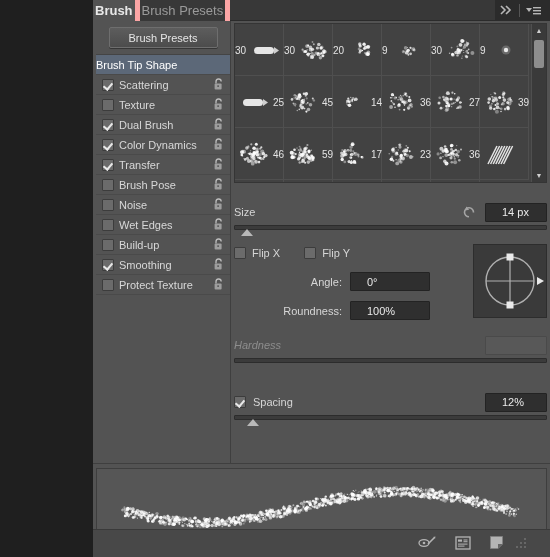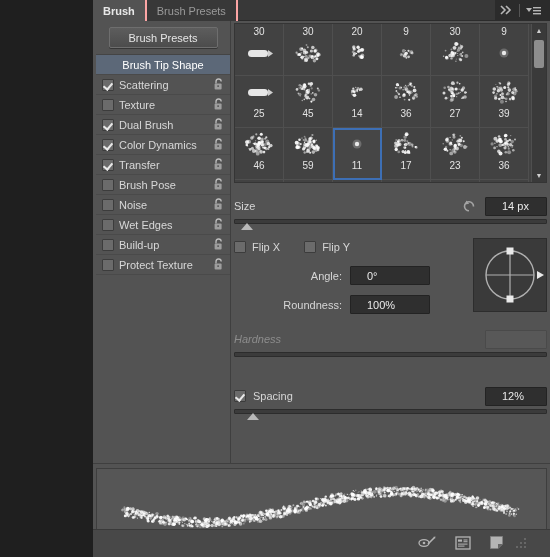--- a/index.html
+++ b/index.html
@@ -40,25 +40,25 @@
     position: absolute;
     left: 0; top: 0;
     width: 457px; height: 21px;
     background: #2b2b2b;
     display: flex;
     align-items: stretch;
   }
   .tab {
     display: flex;
     align-items: center;
-    padding: 0 10px;
-    font-size: 11px;
+    padding: 0 2px;
+    font-size: 13px;
     color: #9a9a9a;
     background: #383838;
-    border-right: 2px solid #fca5a5;
+    border-right: 5px solid #fca5a5;
     cursor: default;
     height: 21px;
     box-sizing: border-box;
   }
   .tab.active {
     background: #535353;
     color: #e8e8e8;
     font-weight: bold;
   }
   .tabfill {
@@ -118,21 +118,20 @@
     align-items: center;
     border-bottom: 1px solid #4a4a4a;
     padding-left: 6px;
     box-sizing: border-box;
     cursor: default;
     position: relative;
   }
   .optrow.header {
     background: #5c6878;
     border-bottom: 1px solid #4a4a4a;
-    justify-content: center;
     padding-left: 0;
     color: #ffffff;
   }
   .optrow .label {
     font-size: 11px;
     color: #d8d8d8;
     margin-left: 5px;
     white-space: nowrap;
   }
   .optrow.header .label { margin-left: 0; color: #fff; }
@@ -192,21 +191,20 @@
     width: 296px;
     display: grid;
     grid-template-columns: repeat(6, 49px);
   }
   .gcell {
     width: 49px; height: 52px;
     box-sizing: border-box;
     border-right: 1px solid #4f4f4f;
     border-bottom: 1px solid #4f4f4f;
     display: flex;
-    flex-direction: column;
     align-items: center;
     justify-content: flex-start;
     cursor: default;
     position: relative;
     padding-top: 1px;
   }
   .gcell .num {
     font-size: 10px;
     color: #e3e3e3;
     line-height: 13px;
@@ -250,21 +248,21 @@
     background: #8d8d8d;
     border-radius: 2px;
   }
   .vscroll .arrow.down { position: absolute; bottom: 0; left: 0; right: 0; }
 
   
   .ctlrow {
     display: flex;
     align-items: center;
     height: 22px;
-    margin-top: 12px;
+    margin-top: 18px;
   }
   .ctl-label {
     font-size: 11px;
     color: #d6d6d6;
   }
   .ctl-label.dim { color: #8d8d8d; }
 
   .numfield {
     width: 62px; height: 19px;
     background: #2f2f2f;
@@ -480,20 +478,29 @@
               <span class="label">Wet Edges</span>
               <span class="lock"><svg width="11" height="13" viewBox="0 0 11 13">
                   <path d="M3 6 V4.2 A2.6 2.6 0 0 1 8.2 4.0" fill="none" stroke="#bdbdbd" stroke-width="1.3"></path>
                   <rect x="1.6" y="6" width="7" height="6" rx="1" fill="#9e9e9e"></rect>
                   <circle cx="5.1" cy="8.6" r="0.9" fill="#4a4a4a"></circle>
                 </svg></span>
             </div>
             <div class="optrow">
               <span class="cb"></span>
               <span class="label">Build-up</span>
+              <span class="lock"><svg width="11" height="13" viewBox="0 0 11 13">
+                  <path d="M3 6 V4.2 A2.6 2.6 0 0 1 8.2 4.0" fill="none" stroke="#bdbdbd" stroke-width="1.3"></path>
+                  <rect x="1.6" y="6" width="7" height="6" rx="1" fill="#9e9e9e"></rect>
+                  <circle cx="5.1" cy="8.6" r="0.9" fill="#4a4a4a"></circle>
+                </svg></span>
+            </div>
+            <div class="optrow">
+              <span class="cb checked"></span>
+              <span class="label">Smoothing</span>
               <span class="lock"><svg width="11" height="13" viewBox="0 0 11 13">
                   <path d="M3 6 V4.2 A2.6 2.6 0 0 1 8.2 4.0" fill="none" stroke="#bdbdbd" stroke-width="1.3"></path>
                   <rect x="1.6" y="6" width="7" height="6" rx="1" fill="#9e9e9e"></rect>
                   <circle cx="5.1" cy="8.6" r="0.9" fill="#4a4a4a"></circle>
                 </svg></span>
             </div>
             <div class="optrow">
               <span class="cb"></span>
               <span class="label">Protect Texture</span>
               <span class="lock"><svg width="11" height="13" viewBox="0 0 11 13">
@@ -1019,29 +1026,20 @@
                     <circle cx="27.1" cy="16.8" r="0.5" fill="#ffffff" opacity="0.79"></circle>
                     <circle cx="10.5" cy="9.8" r="1.3" fill="#ffffff" opacity="0.89"></circle>
                     <circle cx="8.2" cy="17.4" r="1.8" fill="#ffffff" opacity="0.76"></circle>
                     <circle cx="19.1" cy="14.3" r="1.8" fill="#ffffff" opacity="0.90"></circle>
                     <circle cx="14.7" cy="10.0" r="1.1" fill="#ffffff" opacity="0.48"></circle>
                     <circle cx="15.5" cy="12.3" r="0.7" fill="#ffffff" opacity="0.95"></circle>
                     <circle cx="7.7" cy="12.7" r="2.0" fill="#ffffff" opacity="0.92"></circle>
                   </svg>
                 </div>
                 <div class="num">59</div>
-              </div>
-              <div class="gcell sel">
-                <div class="thumb">
-                  <svg width="38" height="28" viewBox="0 0 38 28">
-                    <circle cx="19" cy="14" r="2.2" fill="#ffffff" opacity="0.85"></circle>
-                    <circle cx="19" cy="14" r="4.5" fill="#ffffff" opacity="0.2125"></circle>
-                  </svg>
-                </div>
-                <div class="num">11</div>
               </div>
               <div class="gcell">
                 <div class="thumb">
                   <svg width="38" height="28" viewBox="0 0 38 28">
                     <circle cx="19.4" cy="4.8" r="1.4" fill="#ffffff" opacity="0.86"></circle>
                     <circle cx="22.5" cy="23.0" r="1.0" fill="#ffffff" opacity="0.61"></circle>
                     <circle cx="21.3" cy="21.9" r="1.9" fill="#ffffff" opacity="0.93"></circle>
                     <circle cx="17.7" cy="17.6" r="1.4" fill="#ffffff" opacity="0.68"></circle>
                     <circle cx="12.0" cy="10.9" r="1.8" fill="#ffffff" opacity="0.66"></circle>
                     <circle cx="28.5" cy="17.0" r="1.1" fill="#ffffff" opacity="0.80"></circle>

